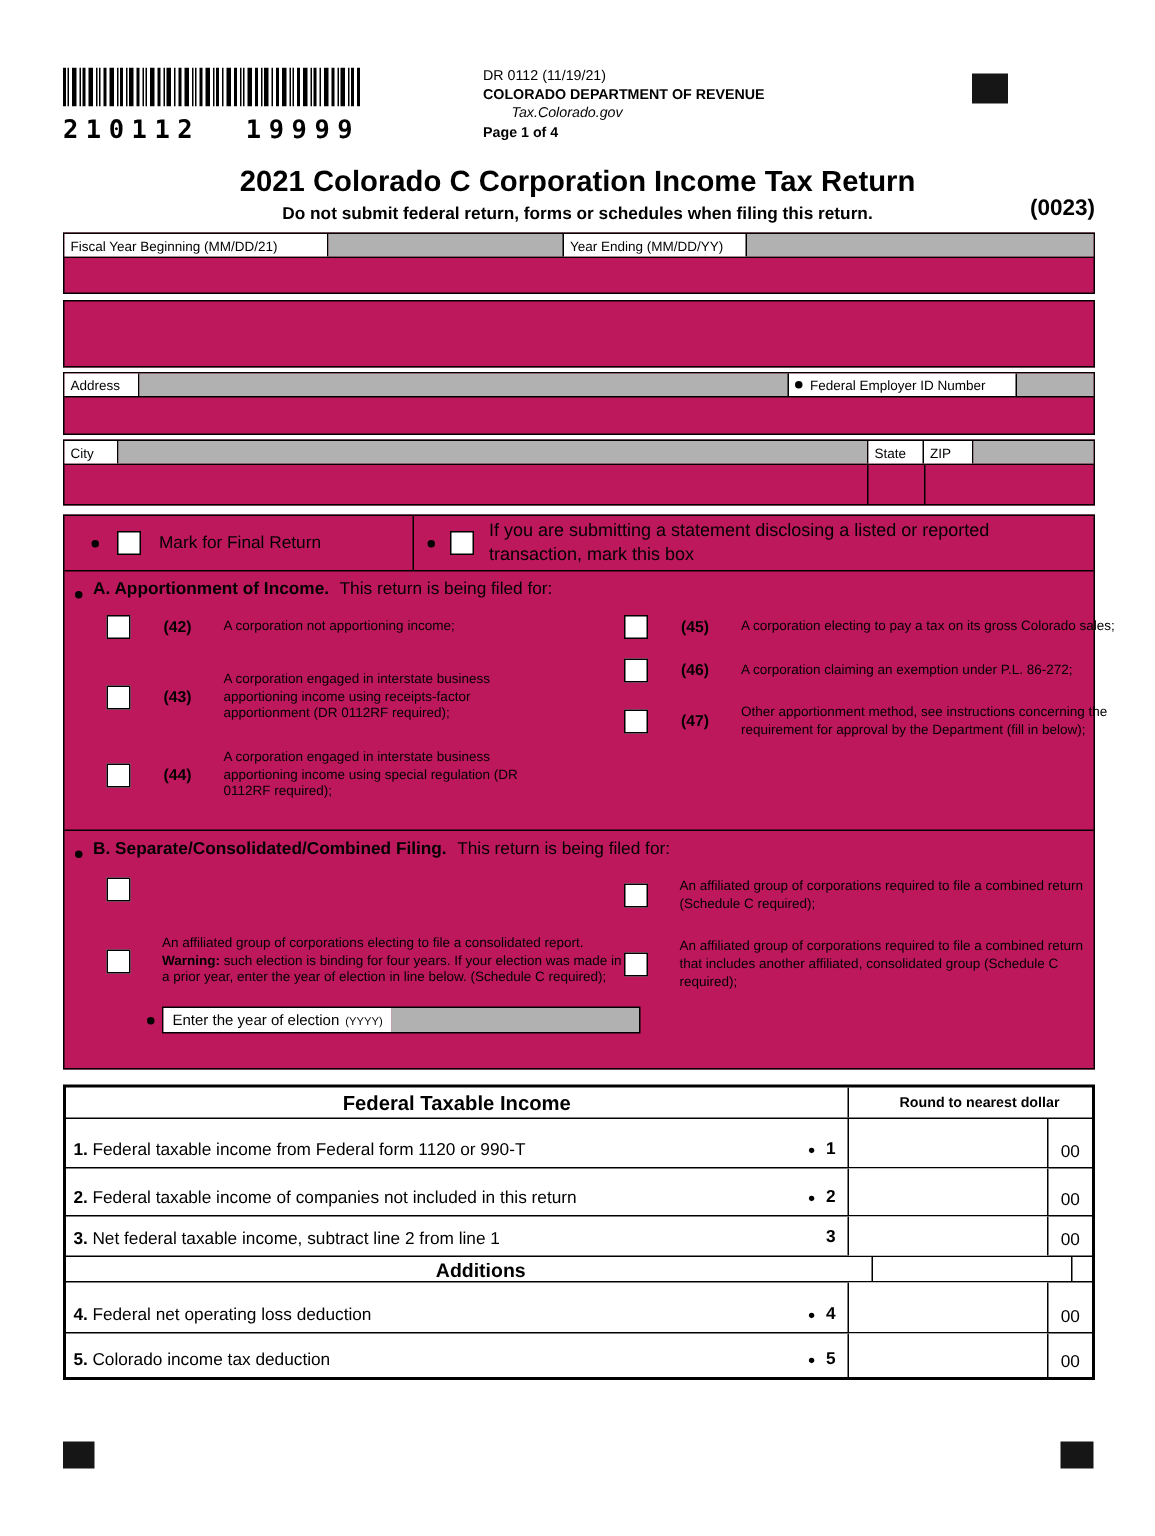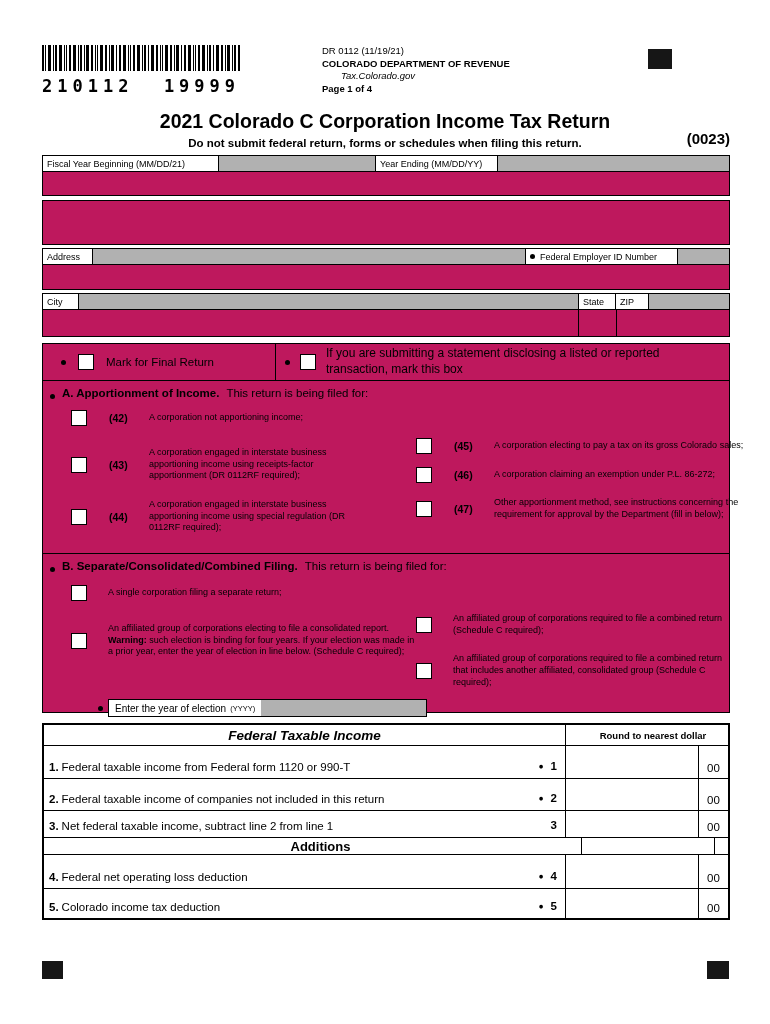--- a/index.html
+++ b/index.html
@@ -49,42 +49,42 @@
   .stmt-text { font-size:12px; line-height:1.3; width:392px; }
 
   .sec { display:flex; flex-direction:column; }
   .sec-a { height:173px; border-bottom:1.5px solid #000; flex:none; }
   .sec-b { flex:1; }
   .sec-head { display:flex; align-items:flex-end; gap:7px; padding:6px 0 0 7px; font-size:11.5px; }
   .opt-cols { display:flex; }
   .aopts { margin-top:11px; }
   .bopts { margin-top:13px; }
   .col-l { margin-left:28px; width:345px; flex:none; }
-  .col-r { flex:1;margin-top:28px; }
+  .col-r { flex:1; }
   .aopt { display:flex; align-items:center; }
   .mb21{margin-bottom:21px}.mb17{margin-bottom:17px}.mb13{margin-bottom:13px}.mb14{margin-bottom:14px}.mb22{margin-bottom:22px}
   .acode { font-weight:bold; font-size:10.5px; margin-left:22px; width:40px; flex:none; }
   .albl { font-size:9px; line-height:1.3; }
   .albl-l { width:215px; }
   .albl-r { width:252px; }
   .bopt { display:flex; align-items:center; }
   .blbl { font-size:9px; line-height:1.3; margin-left:21px; }
   .blbl-l1 { width:310px; }
   .blbl-l2 { width:335px; }
   .blbl-r { width:272px; }
   .year-row { display:flex; align-items:center; margin:11px 0 0 55px; gap:5px; }
   .year-box { border:1.5px solid #000; height:18px; display:flex; align-items:stretch; }
   .year-label { display:flex; align-items:center; gap:4px; padding:0 6px; font-size:10px; white-space:nowrap; background:#fff; }
   .yyyy { font-size:7.5px; }
   .year-input { width:165px; background:#b1b1b1; }
 
   
   .table { position:absolute; left:42px; top:723px; width:688px; height:197px; border:2px solid #000; display:flex; flex-direction:column; background:#fff; }
   .t-head { display:flex; height:21px; border-bottom:1.5px solid #000; flex:none; }
-  .t-head-left { width:521px; display:flex; align-items:center; justify-content:center; font-weight:bold; font-size:13.5px; flex:none;font-style:italic; }
+  .t-head-left { width:521px; display:flex; align-items:center; justify-content:center; font-weight:bold; font-size:13.5px; flex:none; }
   .t-head-right { flex:1; border-left:1.5px solid #000; display:flex; align-items:center; justify-content:center; font-weight:bold; font-size:9.5px;padding-left:12px; }
   .t-row { display:flex; border-bottom:1.5px solid #000; flex:none; }
   .t-row.last { border-bottom:none; flex:1; }
   .t-label { width:521px; display:flex; align-items:flex-end; justify-content:space-between; padding:0 8px 5px 5px; font-size:11.5px; flex:none; }
   .t-num { font-weight:bold; margin-right:3px; }
   .t-line { display:flex; align-items:center; gap:7px; font-weight:bold; font-size:11.5px; padding-bottom:1px; }
   .t-dot { font-size:8.5px; line-height:1; }
   .t-amount { width:134px; border-left:1.5px solid #000; border-right:1.5px solid #000; background:#fff; flex:none; }
   .t-cents { flex:1; display:flex; align-items:flex-end; justify-content:center; padding-bottom:4px; font-size:11.5px; }
   .t-sec { display:flex; border-bottom:1.5px solid #000; height:17px; flex:none;padding-left:16px; }
@@ -289,21 +289,20 @@
     <div class="sec sec-b">
       <div class="sec-head">
         <span class="dot"></span>
         <span class="b">B. Separate/Consolidated/Combined Filing.</span>
         <span>This return is being filed for:</span>
       </div>
       <div class="opt-cols bopts">
         <div class="col-l">
           <div class="bopt mb22">
             <span class="cb"></span>
-            <span class="blbl blbl-l1">A single corporation filing a separate return;</span>
           </div>
           <div class="bopt">
             <span class="cb"></span>
             <span class="blbl blbl-l2"><span>An affiliated group of corporations electing to file a consolidated report. </span><span class="b">Warning:</span><span> such election is binding for four years. If your election was made in a prior year, enter the year of election in line below. (Schedule C required);</span></span>
           </div>
         </div>
         <div class="col-r">
           <div class="bopt mb17">
             <span class="cb"></span>
             <span class="blbl blbl-r">An affiliated group of corporations required to file a combined return (Schedule C required);</span>

